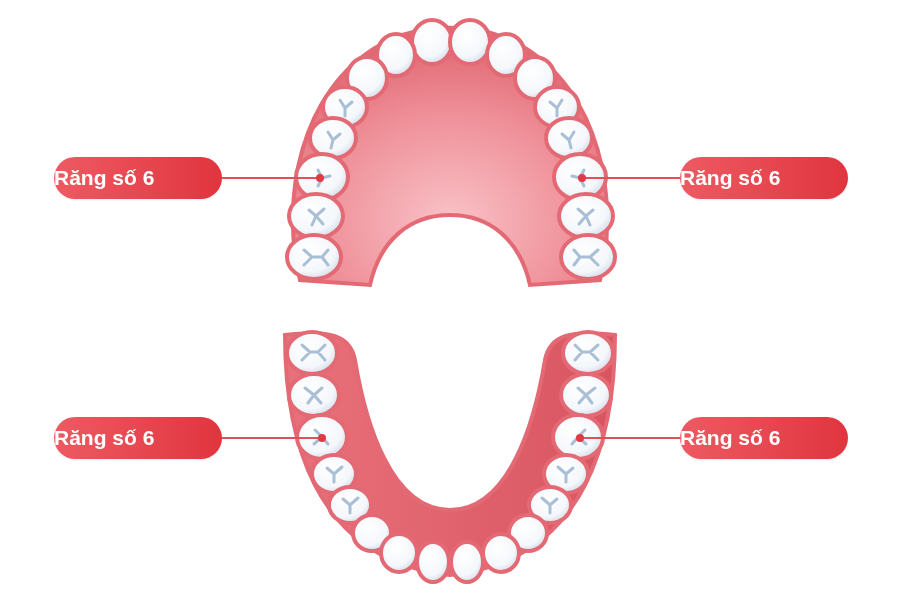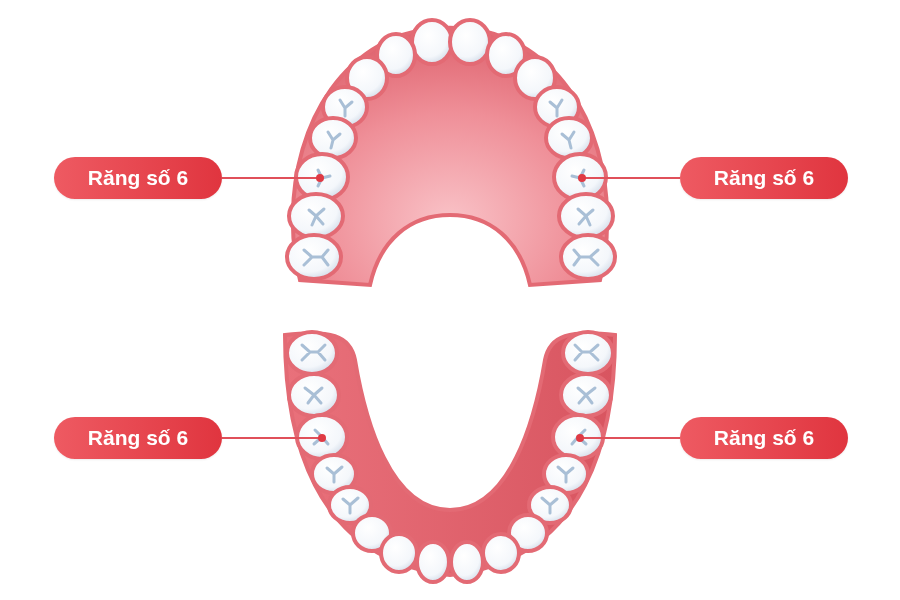--- a/index.html
+++ b/index.html
@@ -1,20 +1,20 @@
 <!DOCTYPE html>
 <html><head>
 <meta charset="utf-8">
 <style>
   html,body{margin:0;padding:0;background:#ffffff;}
   body{width:900px;height:600px;position:relative;overflow:hidden;font-family:"Liberation Sans",sans-serif;}
   #art{position:absolute;left:0;top:0;width:900px;height:600px;}
   .label{position:absolute;height:42px;border-radius:21px;
     background:linear-gradient(90deg,#ee5a62 0%,#e0353f 100%);
-    color:#fff;font-weight:bold;font-size:21px;line-height:42px;text-align:center;
+    color:#fff;font-weight:bold;font-size:21px;line-height:42px;text-align:left;
     box-shadow:0 1px 2px rgba(0,0,0,0.08);}
 </style>
 </head>
 <body>
 
 <svg id="art" viewBox="0 0 900 600">
   <defs>
     <radialGradient id="palate" cx="0.5" cy="0.75" r="0.7">
       <stop offset="0" stop-color="#f9c2c7"></stop>
       <stop offset="0.6" stop-color="#ef8f98"></stop>

